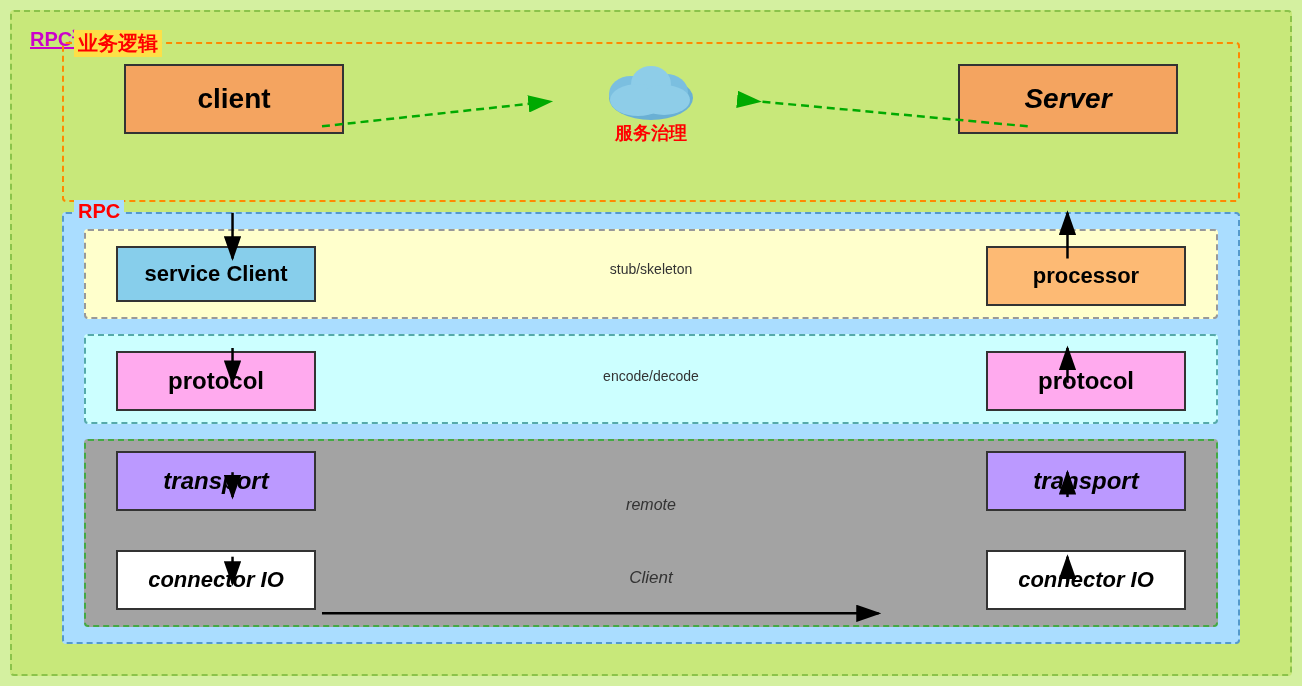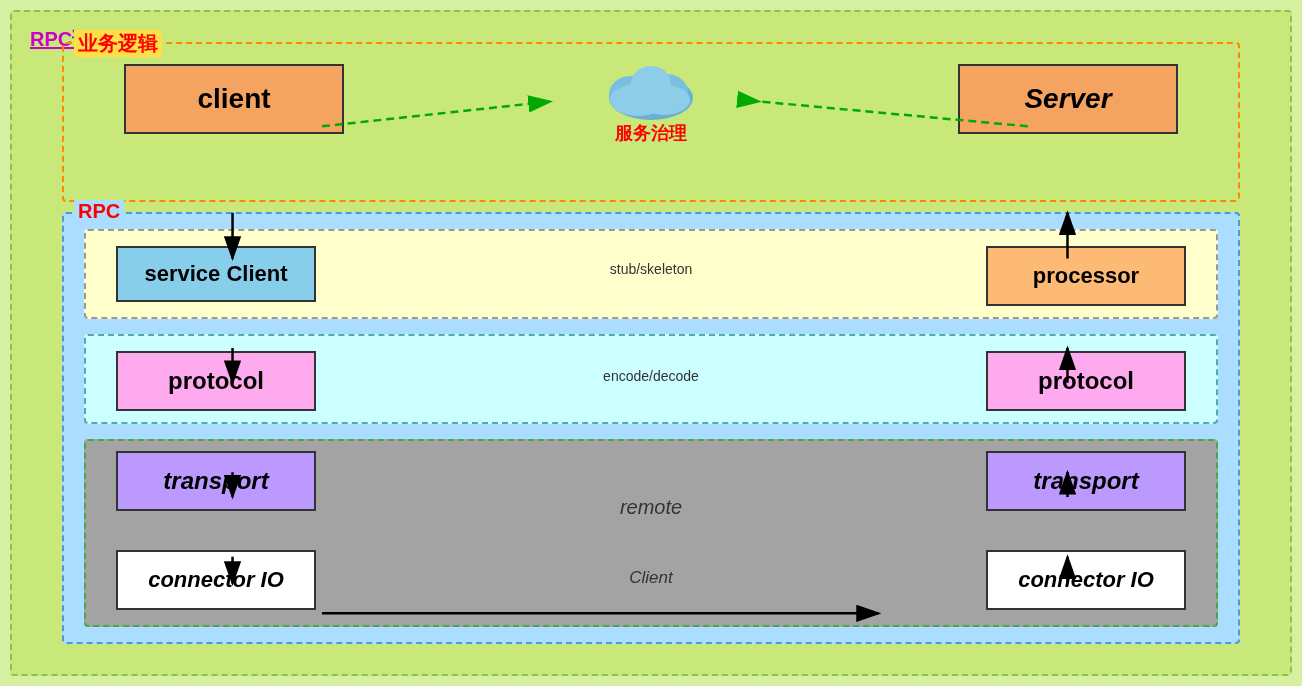--- a/index.html
+++ b/index.html
@@ -259,21 +259,21 @@
       background: #a3a3a3;
       border: 2px dashed #44aa44;
       border-radius: 4px;
       font-style: italic;
     }
 
     .remote-label {
       position: absolute;
       left: 50%;
       transform: translateX(-50%);
-      font-size: 20px;
+      font-size: 16px;
       color: #333;
       top: 55px;
       white-space: nowrap;
     }
 
     .transport-left-box {
       position: absolute;
       left: 30px;
       top: 10px;
       width: 200px;

